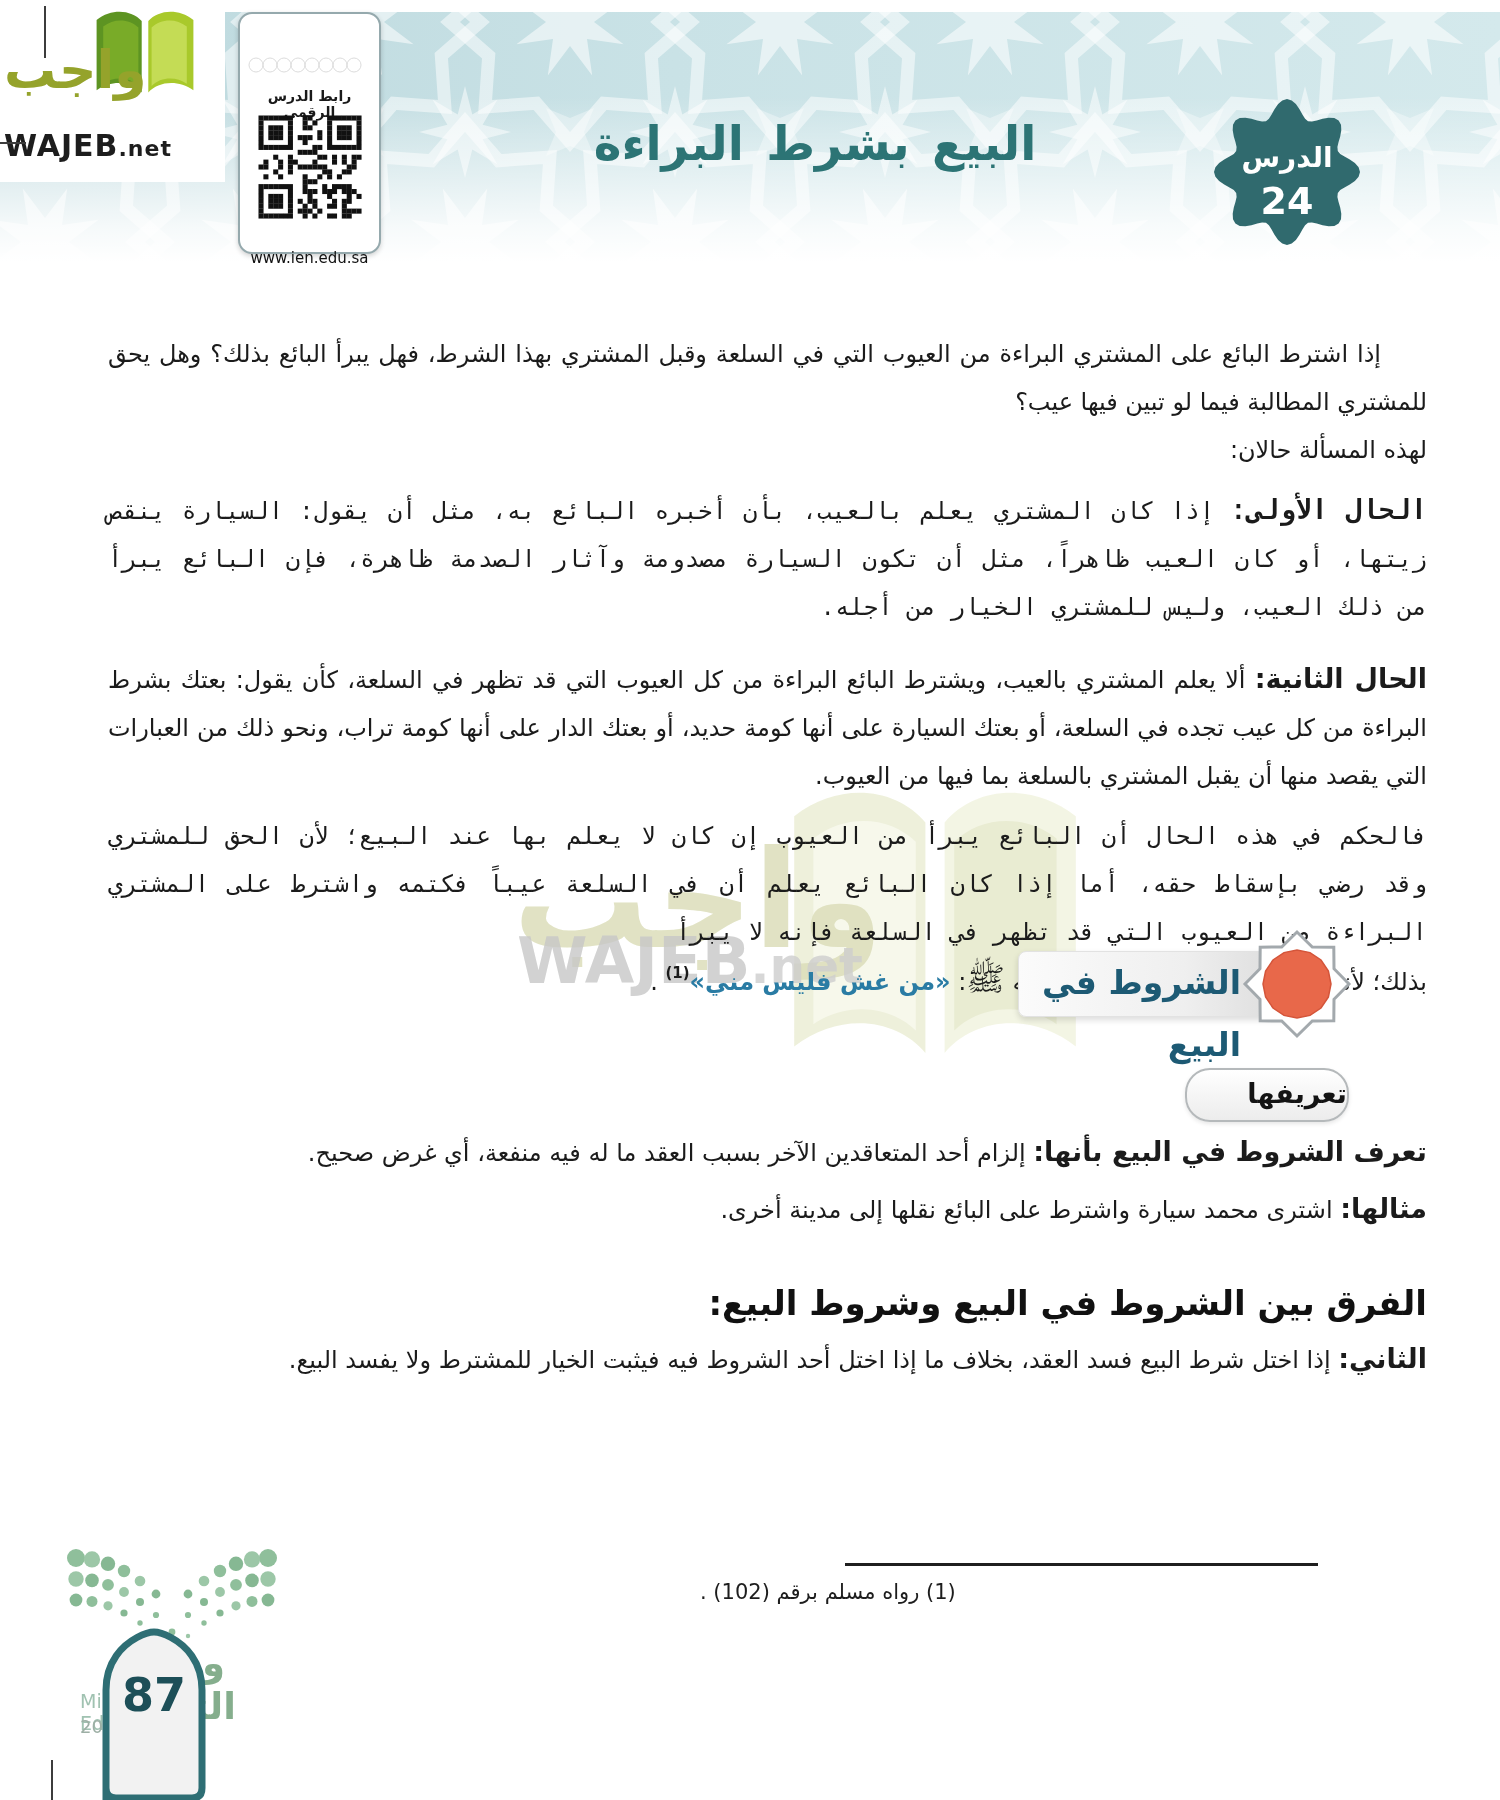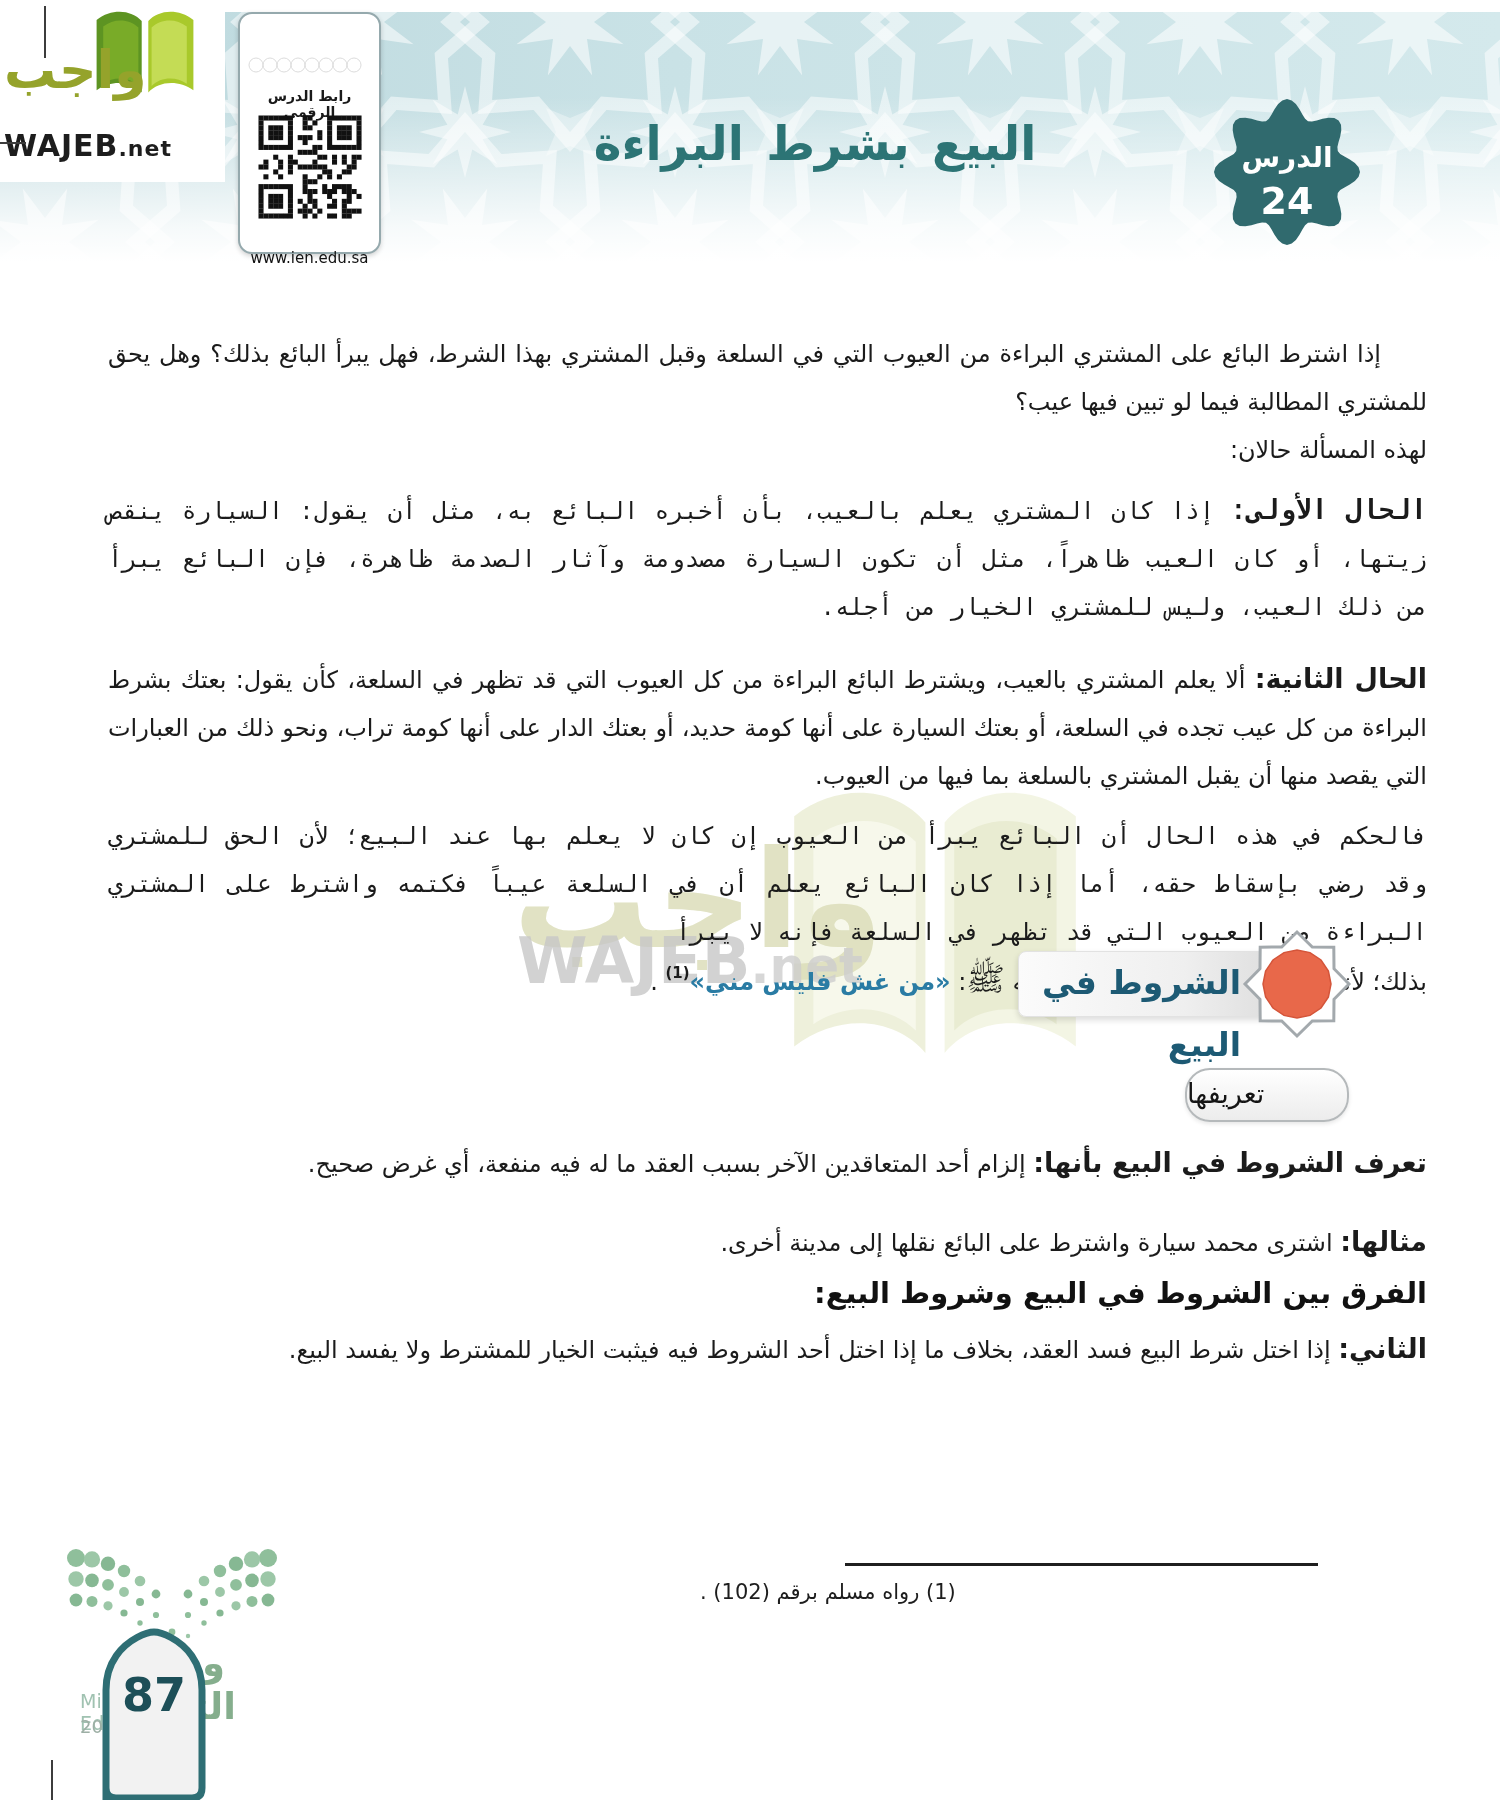--- a/index.html
+++ b/index.html
@@ -57,28 +57,28 @@
         background:linear-gradient(270deg,#d6d6d6 0%,#efefef 45%,#fbfbfb 100%);
         border:1px solid #e2e2e2;border-radius:8px;box-shadow:0 3px 6px rgba(0,0,0,.14);}
   .banner-title{position:absolute;right:78px;top:0;left:14px;height:64px;line-height:62px;
         text-align:right;direction:rtl;font-size:33px;font-weight:bold;color:#1d5a74;}
   .banner-icon{position:absolute;left:1237px;top:922px;z-index:4;}
   
   .pill{position:absolute;left:1185px;top:1068px;width:160px;height:50px;z-index:3;
         border:2px solid #b5b9bb;border-radius:25px;
         background:linear-gradient(180deg,#ffffff 0%,#ececec 100%);
         box-shadow:0 2px 4px rgba(0,0,0,.10);
-        text-align:left;line-height:48px;font-size:27px;font-weight:normal;color:#141414;direction:rtl;}
+        text-align:right;line-height:48px;font-size:27px;font-weight:bold;color:#141414;direction:rtl;}
   .defs{position:absolute;left:108px;right:108px;top:1128px;z-index:2;direction:rtl;
-        color:#1b1b1b;font-size:24px;line-height:70px;text-align:justify;}
+        color:#1b1b1b;font-size:24px;line-height:48px;text-align:justify;}
   .defs p{margin:0 0 8px 0;}
   
   .diff{position:absolute;left:108px;right:108px;top:1268px;z-index:2;direction:rtl;
         color:#1b1b1b;font-size:24px;line-height:50px;text-align:justify;}
-  .diff h3{margin:0 0 6px 0;font-size:29px;color:#111;}
+  .diff h3{margin:10px 0 6px 0;font-size:34px;color:#111;}
   .diff p{margin:0;}
   
   .fn-rule{position:absolute;left:845px;top:1563px;width:473px;height:3px;background:#1f1f1f;z-index:2;}
   .fn-text{position:absolute;left:700px;top:1580px;width:618px;direction:rtl;text-align:left;
         font-size:21px;color:#1d1d1d;z-index:2;}
   
   .moe{position:absolute;left:55px;top:1540px;z-index:2;}
   .moe-ar{position:absolute;left:80px;top:1642px;width:190px;text-align:center;direction:rtl;
         font-size:37px;font-weight:bold;color:#85ae8d;z-index:2;}
   .moe-en{position:absolute;left:80px;top:1690px;width:200px;font-size:19px;color:#a0c2b1;z-index:2;}

